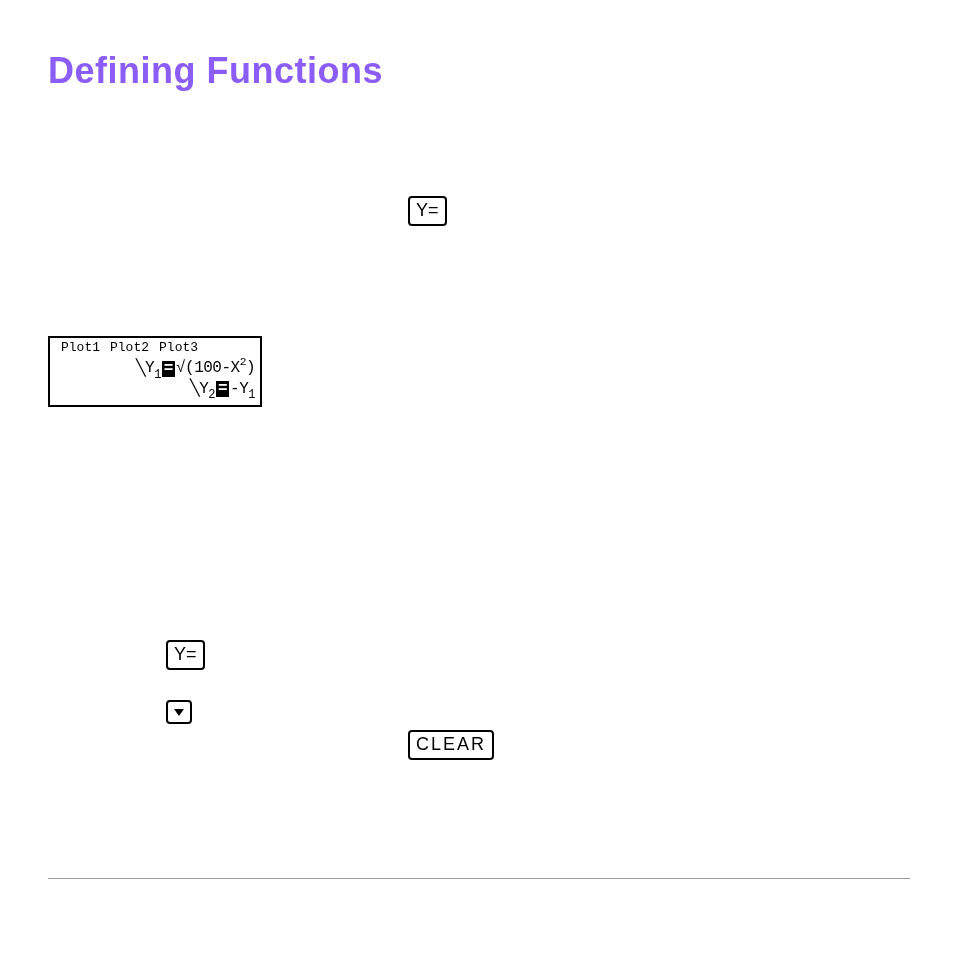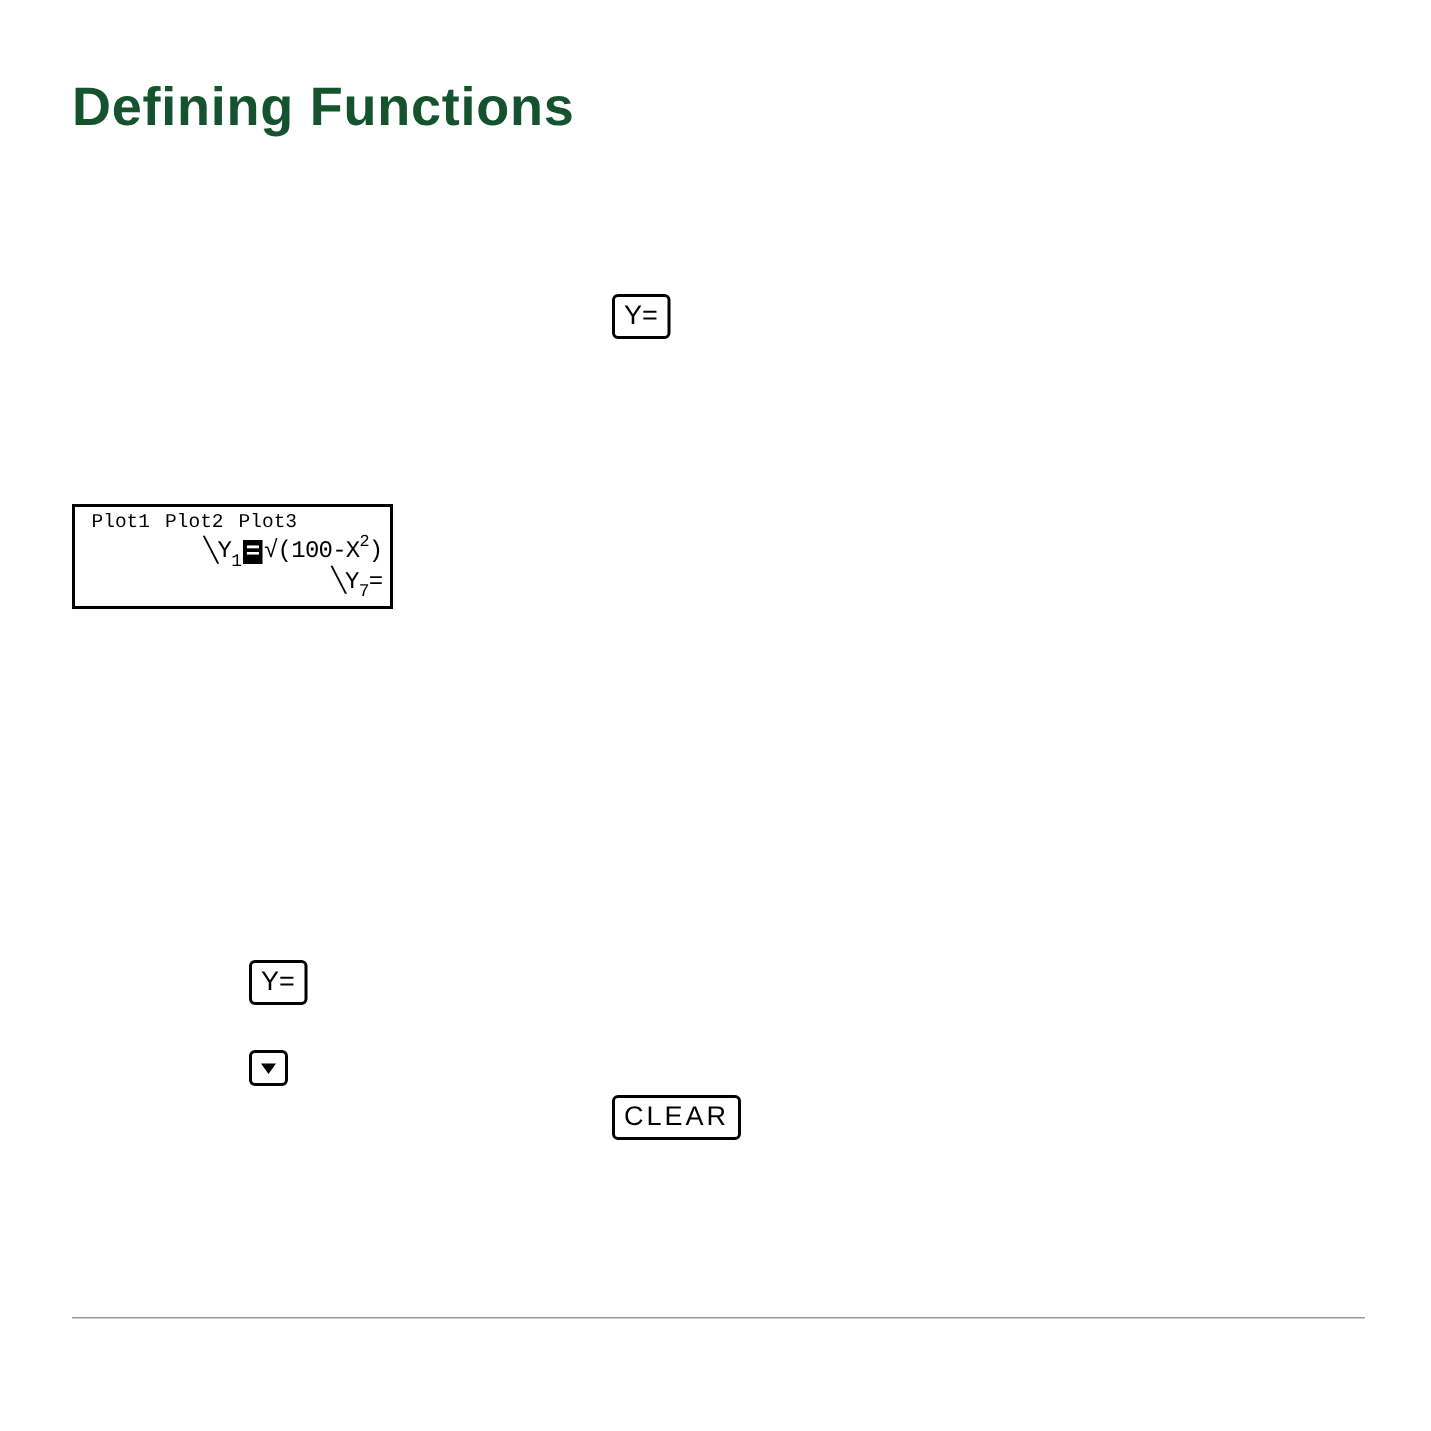--- a/index.html
+++ b/index.html
@@ -9,21 +9,21 @@
     font-family: Arial, Helvetica, sans-serif;
     width: 954px;
     height: 954px;
     position: relative;
   }
   .page {
     padding: 50px 48px 0 48px;
     box-sizing: border-box;
   }
   .title {
-    color: #14532d;
+    color: #8b5cf6;
     font-weight: 900;
     font-size: 36px;
     letter-spacing: 0.5px;
     margin: 0 0 60px 0;
   }
   .keycap {
     display: inline-flex;
     align-items: center;
     justify-content: center;
     border: 2px solid #000;
@@ -148,21 +148,21 @@
 <div class="calc-screen">
   <div class="calc-header">
     <span>Plot1</span>
     <span>Plot2</span>
     <span>Plot3</span>
   </div>
   <div class="calc-line">
     <span class="mark">╲</span><span>Y</span><span class="sub">1</span><span class="thick-eq">=</span><span>√(100-X</span><span class="sup">2</span><span>)</span>
   </div>
   <div class="calc-line">
-    <span class="mark">╲</span><span>Y</span><span class="sub">7</span><span>=</span>
+    <span class="mark">╲</span><span>Y</span><span class="sub">2</span><span class="thick-eq">=</span><span>-Y</span><span class="sub">1</span>
   </div>
 </div>
 
 <span class="keycap y-eq-2">Y=</span>
 
 <span class="keycap keycap-small down-key">
   <span class="down-triangle"></span>
 </span>
 
 <span class="keycap keycap-clear clear-key">CLEAR</span>

